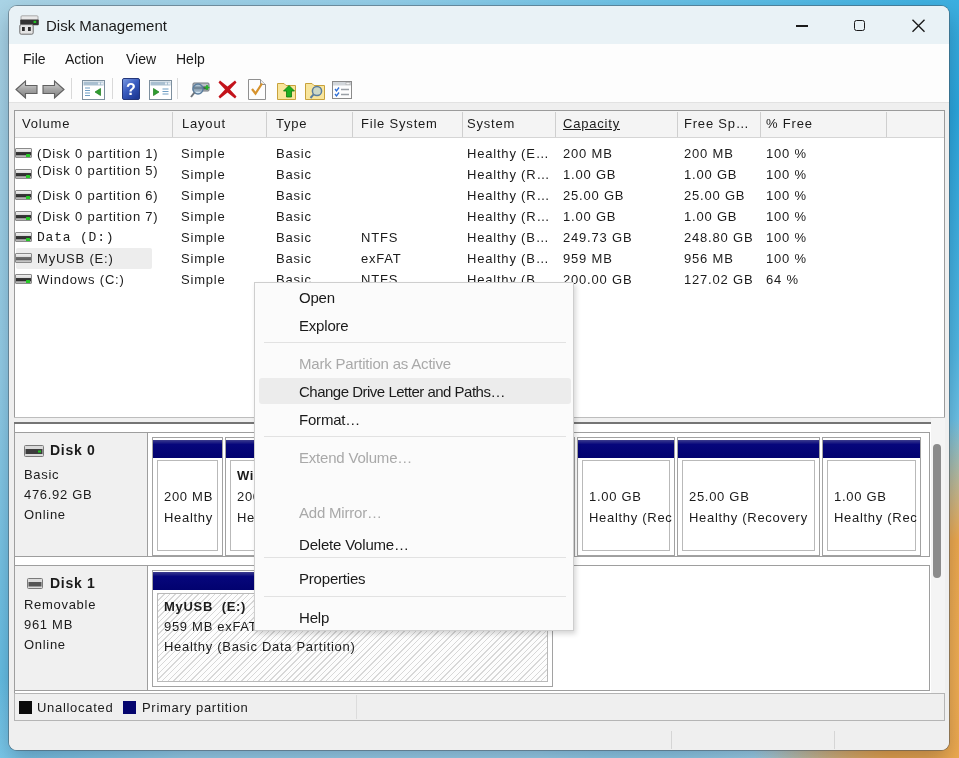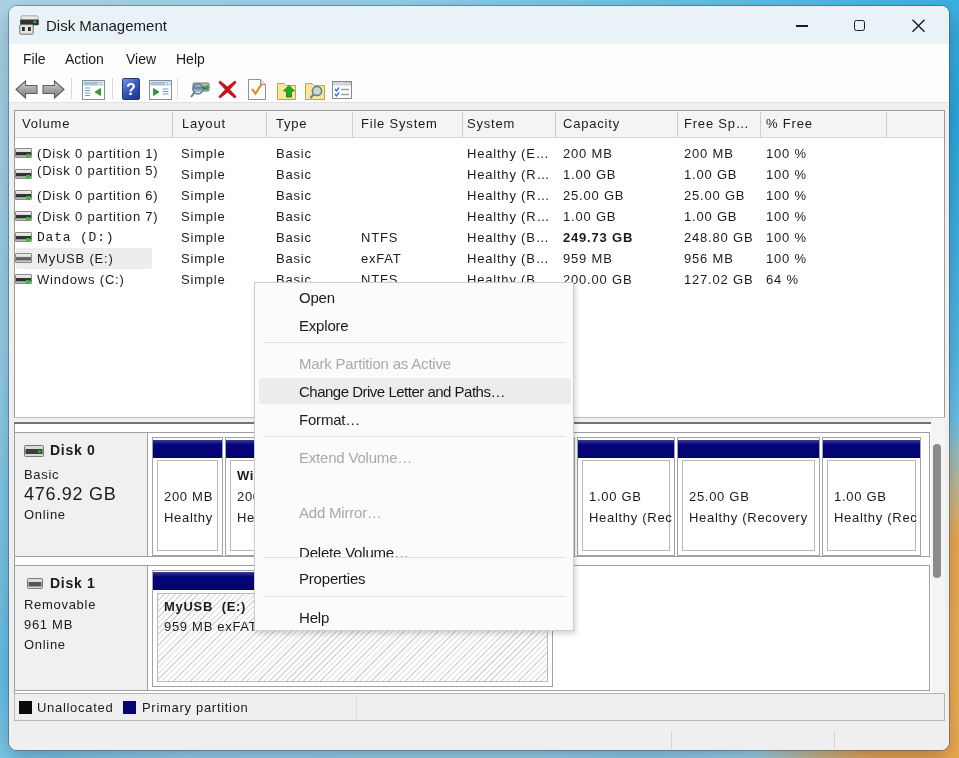--- a/index.html
+++ b/index.html
@@ -95,21 +95,21 @@
   <div class="hsep" style="left:462px; top:112px;"></div>
   <div class="hsep" style="left:555px; top:112px;"></div>
   <div class="hsep" style="left:677px; top:112px;"></div>
   <div class="hsep" style="left:760px; top:112px;"></div>
   <div class="hsep" style="left:886px; top:112px;"></div>
   <div class="hlabel" style="left:22px; top:111px;">Volume</div>
   <div class="hlabel" style="left:182px; top:111px;">Layout</div>
   <div class="hlabel" style="left:276px; top:111px;">Type</div>
   <div class="hlabel" style="left:361px; top:111px;text-align:right;">File System</div>
   <div class="hlabel" style="left:467px; top:111px;">System</div>
-  <div class="hlabel" style="left:563px; top:111px;">Capacity</div>
+  <div class="hlabel" style="left:563px; top:111px;text-decoration:underline;">Capacity</div>
   <div class="hlabel" style="left:684px; top:111px;">Free Sp…</div>
   <div class="hlabel" style="left:766px; top:111px;">% Free</div>
 </div>
 <div id="rows-content">
   <div class="abs" style="left:16px; top:248px; width:136px; height:21px; background:#ededed; border-radius:2px;"></div>
 
   <div class="vicon i1" style="left:15px; top:148px;"></div>
   <div class="vicon i1" style="left:15px; top:169px;"></div>
   <div class="vicon i1" style="left:15px; top:190px;"></div>
   <div class="vicon i1" style="left:15px; top:211px;"></div>
@@ -147,21 +147,21 @@
   <div class="cell" style="left:467px;top:206px;">Healthy (R…</div>
   <div class="cell" style="left:563px;top:206px;">1.00 GB</div>
   <div class="cell" style="left:684px;top:206px;">1.00 GB</div>
   <div class="cell" style="left:766px;top:206px;">100 %</div>
 
   <div class="cell" style="left:37px; top:227px;font-family:Liberation Mono, monospace;">Data (D:)</div>
   <div class="cell" style="left:181px;top:227px;">Simple</div>
   <div class="cell" style="left:276px;top:227px;">Basic</div>
   <div class="cell" style="left:361px;top:227px;">NTFS</div>
   <div class="cell" style="left:467px;top:227px;">Healthy (B…</div>
-  <div class="cell" style="left:563px;top:227px;font-weight:bold;">249.73 GB</div>
+  <div class="cell" style="left:563px;top:227px;">249.73 GB</div>
   <div class="cell" style="left:684px;top:227px;">248.80 GB</div>
   <div class="cell" style="left:766px;top:227px;">100 %</div>
 
   <div class="cell" style="left:37px; top:248px;">MyUSB (E:)</div>
   <div class="cell" style="left:181px;top:248px;">Simple</div>
   <div class="cell" style="left:276px;top:248px;">Basic</div>
   <div class="cell" style="left:361px;top:248px;">exFAT</div>
   <div class="cell" style="left:467px;top:248px;">Healthy (B…</div>
   <div class="cell" style="left:563px;top:248px;">959 MB</div>
   <div class="cell" style="left:684px;top:248px;">956 MB</div>
@@ -181,21 +181,21 @@
   <div class="diskrow" style="left:14px; top:432px; width:916px; height:125px;">
     <div class="disklabel"></div>
   </div>
   <svg class="abs" style="left:24px; top:445px;" width="20" height="12" viewBox="0 0 20 12">
     <rect x="0.5" y="0.5" width="19" height="11" rx="1" fill="#d9d9d9" stroke="#7a7a7a"></rect>
     <rect x="1.5" y="4" width="17" height="5" fill="#3c3c3c"></rect>
     <rect x="14" y="5.5" width="3" height="2" fill="#21c321"></rect>
   </svg>
   <div class="t" style="left:50px; top:441px; font-size:14px; font-weight:bold; line-height:19px;">Disk 0</div>
   <div class="t" style="left:24px; top:465px; font-size:13px; line-height:19px;">Basic</div>
-  <div class="t" style="left:24px; top:485px; font-size:18px; line-height:19px;">476.92 GB</div>
+  <div class="t" style="left:24px; top:485px; font-size:13px; line-height:19px;">476.92 GB</div>
   <div class="t" style="left:24px; top:505px; font-size:13px; line-height:19px;">Online</div>
 
   <div class="pbox" style="left:152px; top:437px; width:71px; height:119px;">
     <div class="pbar"></div>
       <div class="pinner"></div>
     <div class="ptext" style="left:11px; top:49px;">200 MB</div>
     <div class="ptext" style="left:11px; top:70px;">Healthy</div>
   </div>
   <div class="pbox" style="left:225px; top:437px; width:350px; height:119px;">
     <div class="pbar"></div>
@@ -232,20 +232,21 @@
   </svg>
   <div class="t" style="left:50px; top:574px; font-size:14px; font-weight:bold; line-height:19px;">Disk 1</div>
   <div class="t" style="left:24px; top:595px; font-size:13px; line-height:19px;">Removable</div>
   <div class="t" style="left:24px; top:615px; font-size:13px; line-height:19px;">961 MB</div>
   <div class="t" style="left:24px; top:635px; font-size:13px; line-height:19px;">Online</div>
   <div class="pbox" style="left:152px; top:570px; width:401px; height:117px;">
     <div class="pbar" style="top:1px;"></div>
       <div class="pinner hatch"></div>
     <div class="ptext" style="left:11px; top:26px; font-weight:bold;">MyUSB&nbsp; (E:)</div>
     <div class="ptext" style="left:11px; top:46px;">959 MB exFAT</div>
+    <div class="ptext" style="left:11px; top:66px;">Healthy (Basic Data Partition)</div>
   </div>
 
   <div class="abs" style="left:931px; top:418px; width:14px; height:275px; background:#f4f4f4;"></div>
   <div class="abs" style="left:933px; top:444px; width:8px; height:134px; background:#8b8b8b; border-radius:4px;"></div>
 </div>
 <div id="legend-content">
   <div class="abs" style="left:356px; top:695px; width:1px; height:24px; background:#dcdcdc;"></div>
   <div class="abs" style="left:19px; top:701px; width:13px; height:13px; background:#0a0a0a;"></div>
   <div class="t" style="left:37px; top:698px; font-size:13px; line-height:19px;">Unallocated</div>
   <div class="abs" style="left:123px; top:701px; width:13px; height:13px; background:#05056e;"></div>
@@ -255,21 +256,21 @@
   <div class="chl" style="top:95px;"></div>
   <div class="ci" style="top:1px;">Open</div>
   <div class="ci" style="top:29px;">Explore</div>
   <div class="csep" style="top:59px;"></div>
   <div class="ci" style="top:95px; letter-spacing:-0.5px;">Change Drive Letter and Paths…</div>
   <div class="ci dis" style="top:67px;">Mark Partition as Active</div>
   <div class="ci" style="top:123px;">Format…</div>
   <div class="csep" style="top:153px;"></div>
   <div class="ci dis" style="top:161px;">Extend Volume…</div>
   <div class="ci dis" style="top:216px;">Add Mirror…</div>
-  <div class="ci" style="top:256px;text-align:right;">Delete Volume…</div>
+  <div class="ci" style="top:248px;text-align:right;">Delete Volume…</div>
   <div class="csep" style="top:274px;"></div>
   <div class="ci" style="top:282px;">Properties</div>
   <div class="csep" style="top:313px;"></div>
   <div class="ci" style="top:321px;">Help</div>
 </div>
 <div id="titlebar-content">
   <svg class="abs" style="left:19px; top:15px;" width="21" height="20" viewBox="0 0 21 20">
     <rect x="2" y="0.8" width="17" height="5.6" rx="1" fill="#e8e8e8" stroke="#9a9a9a" stroke-width="0.8"></rect>
     <rect x="1.2" y="4.6" width="18.6" height="5.6" rx="1" fill="#323232"></rect>
     <rect x="14.6" y="5.8" width="2.6" height="2.2" fill="#24c224"></rect>

